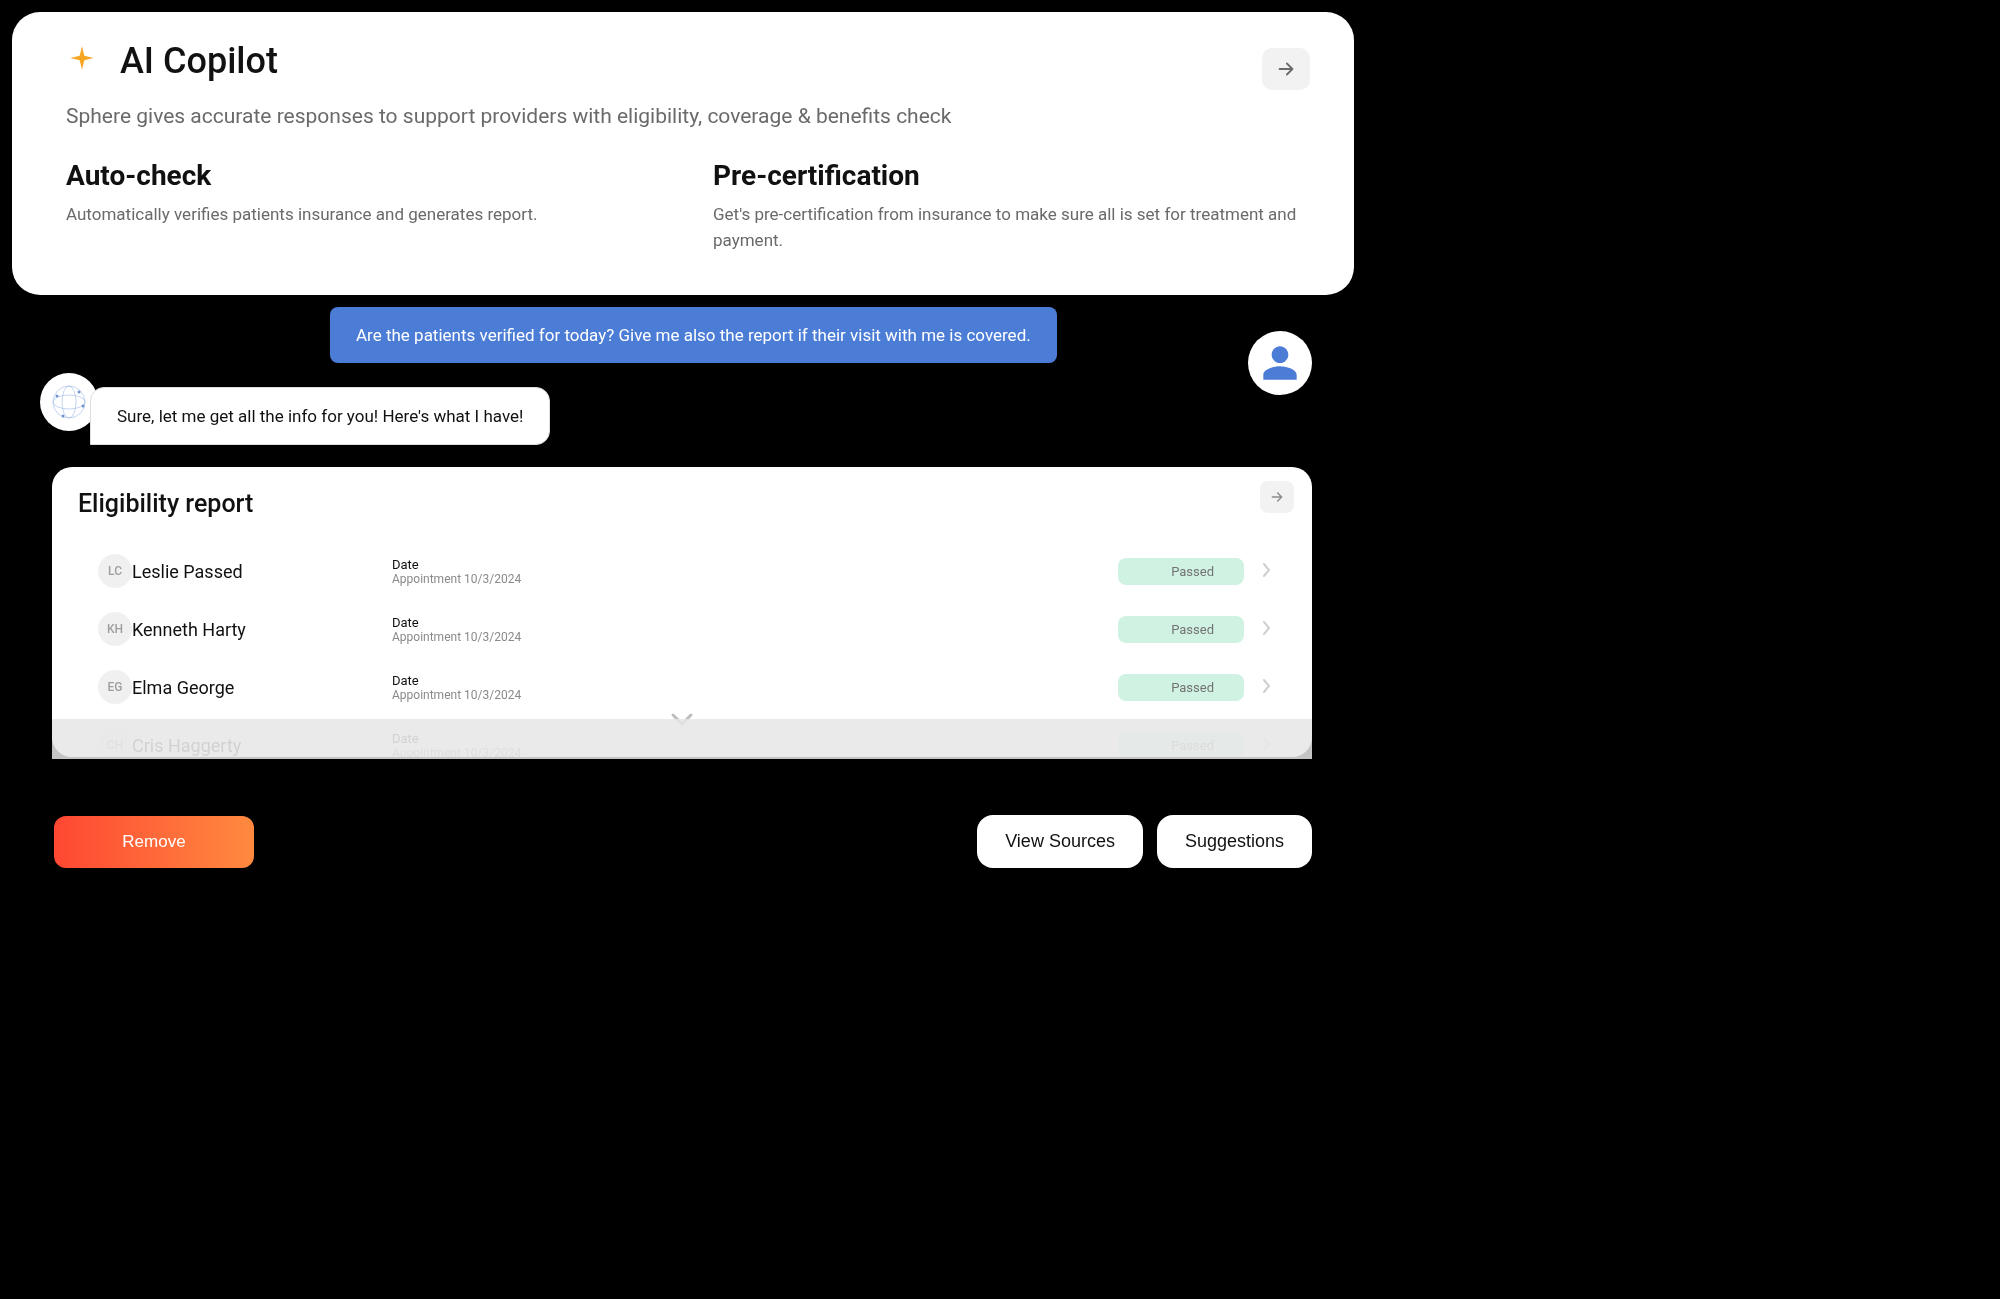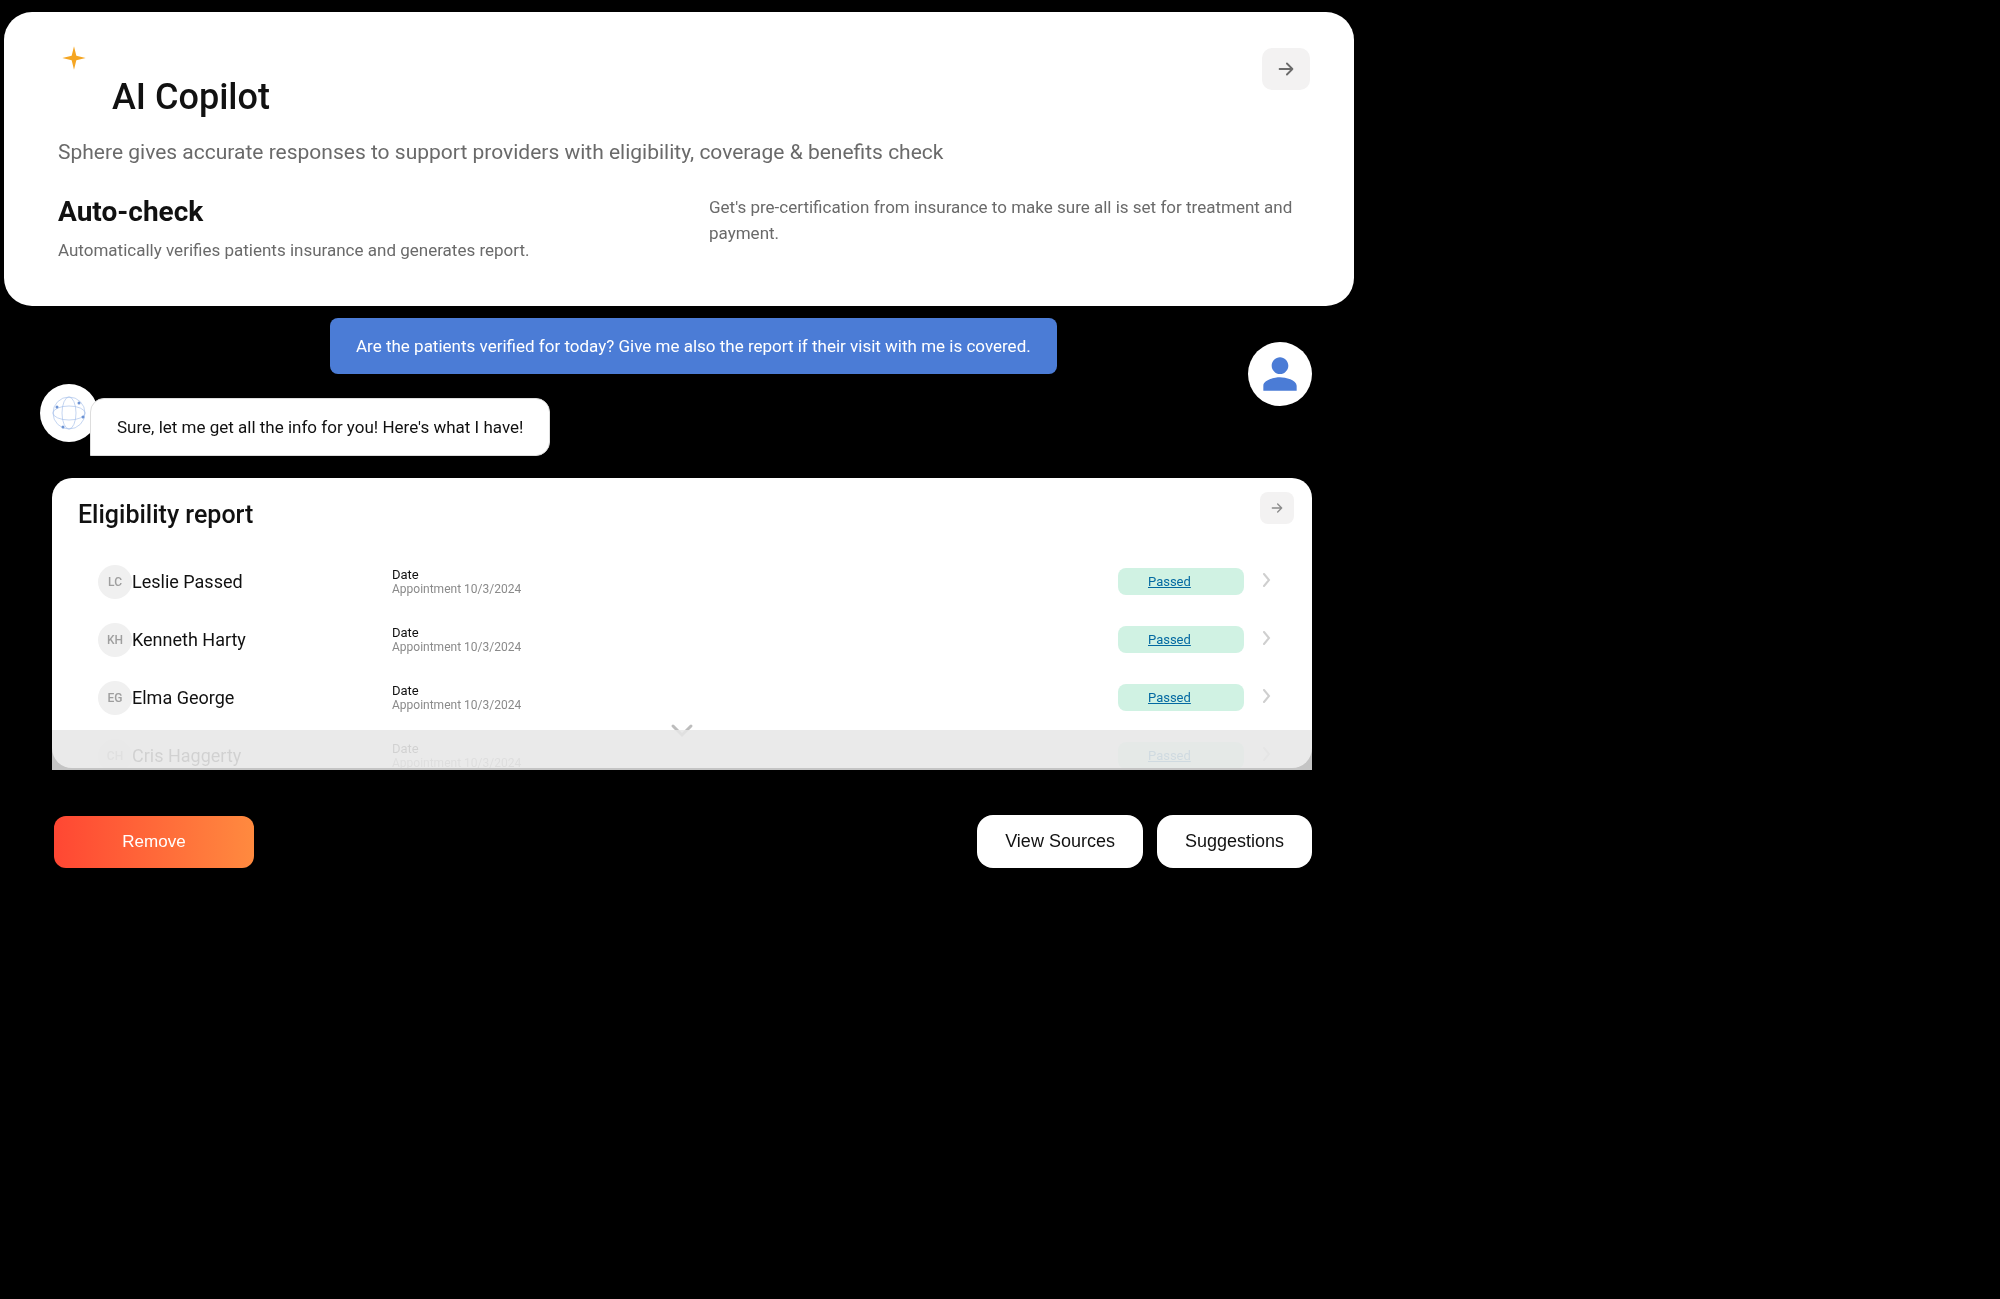--- a/index.html
+++ b/index.html
@@ -13,22 +13,22 @@
       width: 1366px;
       height: 888px;
       overflow: hidden;
       position: relative;
     }
 
     
     .top-card {
       background: #fff;
       border-radius: 28px;
-      margin: 12px 12px 0 4px;
-      padding: 56px 54px 42px 54px;
+      margin: 12px 12px 0 12px;
+      padding: 20px 54px 42px 54px;
       position: relative;
     }
 
     .sparkle-icon {
       position: absolute;
       left: 56px;
       top: 32px;
     }
 
     .top-title {
@@ -210,27 +210,26 @@
       color: #111;
     }
 
     .row-date-value {
       font-size: 12px;
       color: #8a8a8a;
     }
 
     .row-badge {
       background: #d0f2e3;
-      color: #0369a1;
+      color: #737373;
       padding: 6px 30px;
       border-radius: 8px;
       font-size: 13px;
       min-width: 126px;
-      text-align: left;
-      text-decoration: underline;
+      text-align: right;
     }
 
     .row-chevron {
       margin-left: 18px;
       color: #cfcfcf;
     }
 
     .expand-chevron {
       position: absolute;
       left: 50%;
@@ -298,20 +297,21 @@
       </svg>
   </span>
   <div class="top-title">AI Copilot</div>
   <div class="top-subtitle">Sphere gives accurate responses to support providers with eligibility, coverage &amp; benefits check</div>
   <div class="features-row">
     <div class="feature-col">
       <div class="feature-title">Auto-check</div>
       <div class="feature-desc">Automatically verifies patients insurance and generates report.</div>
     </div>
     <div class="feature-col">
+      <div class="feature-title">Pre-certification</div>
       <div class="feature-desc">Get's pre-certification from insurance to make sure all is set for treatment and payment.</div>
     </div>
   </div>
   <div class="arrow-chip">
     <svg width="22" height="22" viewBox="0 0 24 24">
         <path fill="none" stroke="#6a6a6a" stroke-width="2" stroke-linecap="round" stroke-linejoin="round" d="M5 12h14M13 6l6 6-6 6"></path>
       </svg>
   </div>
 </div>
 

